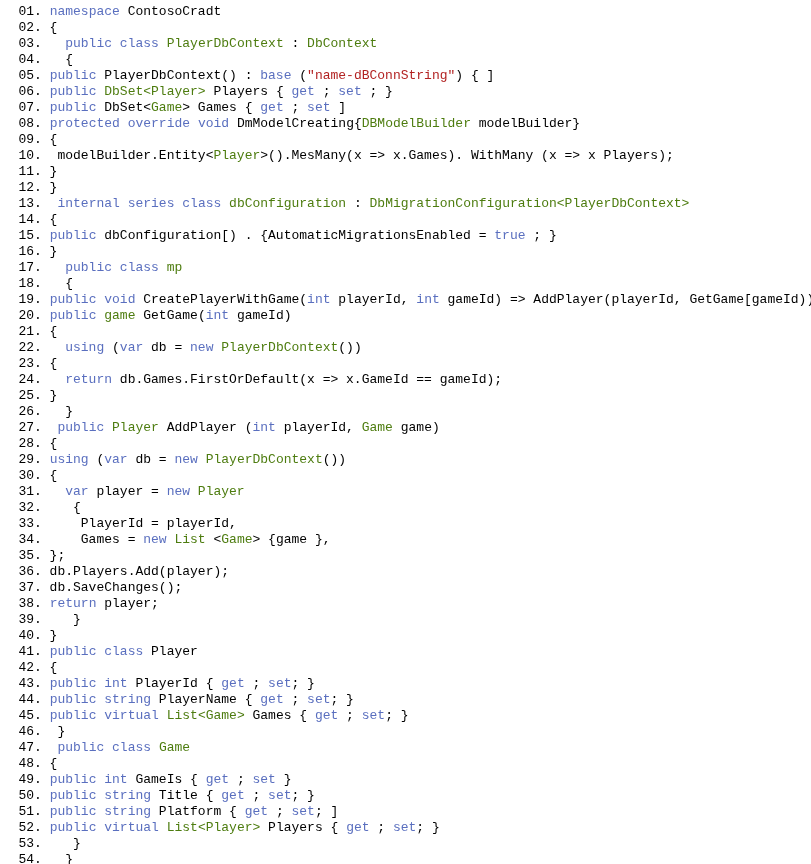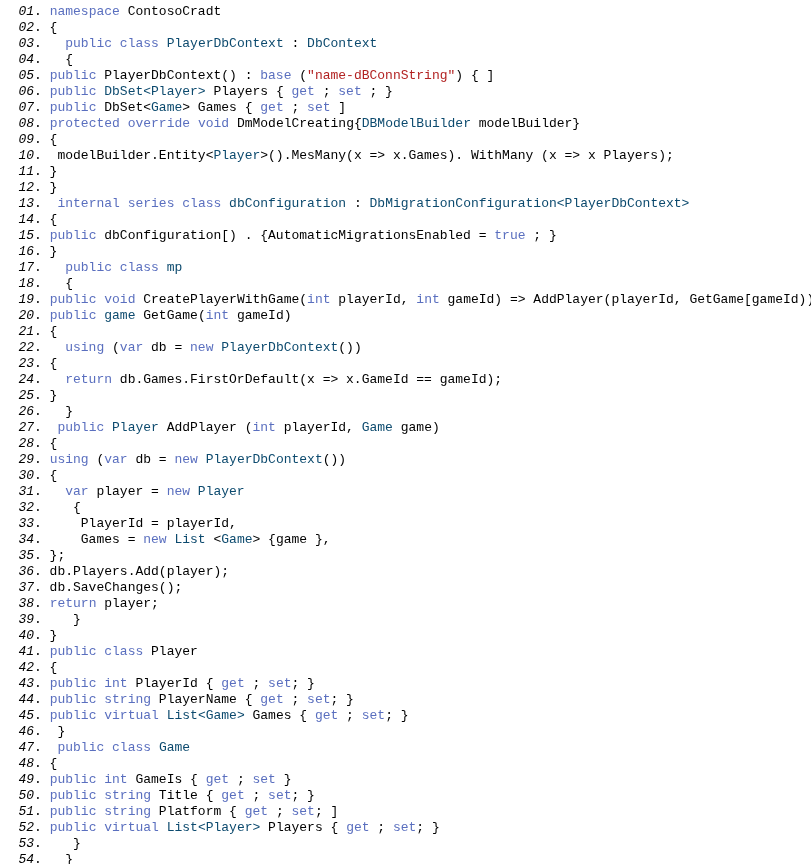--- a/index.html
+++ b/index.html
@@ -1,22 +1,22 @@
 <!DOCTYPE html>
 <html><head>
 <meta charset="utf-8">
 <style>
   html,body{margin:0;padding:0;background:#fff;}
   body{font-family:"Consolas","Menlo","Courier New",monospace;font-size:13px;line-height:16px;color:#000;padding:4px 0 8px 6px;}
   .code-area{white-space:pre;}
   .line{display:block;}
-  .ln{display:inline-block;width:28px;text-align:right;color:#000;font-style:italic;}
+  .ln{display:inline-block;width:28px;text-align:right;color:#000;}
   .dot{color:#000;}
   .tok{white-space:pre;}
   .kw{color:#5a6fbf;}       
-  .ty{color:#0c4a6e;}       
+  .ty{color:#4d7c0f;}       
   .st{color:#b22222;}       
   .tx{color:#000;}
 </style>
 </head>
 <body>
 
 <div class="code-area" id="code-root"><span class="line"><span class="ln">01</span><span class="dot">.</span><span class="tok tx"> </span><span class="tok kw">namespace</span><span class="tok tx"> ContosoCradt</span></span><span class="line"><span class="ln">02</span><span class="dot">.</span><span class="tok tx"> {</span></span><span class="line"><span class="ln">03</span><span class="dot">.</span><span class="tok tx">   </span><span class="tok kw">public</span><span class="tok tx"> </span><span class="tok kw">class</span><span class="tok tx"> </span><span class="tok ty">PlayerDbContext</span><span class="tok tx"> : </span><span class="tok ty">DbContext</span></span><span class="line"><span class="ln">04</span><span class="dot">.</span><span class="tok tx">   {</span></span><span class="line"><span class="ln">05</span><span class="dot">.</span><span class="tok tx"> </span><span class="tok kw">public</span><span class="tok tx"> PlayerDbContext() : </span><span class="tok kw">base</span><span class="tok tx"> (</span><span class="tok st">"name-dBConnString"</span><span class="tok tx">) { ]</span></span><span class="line"><span class="ln">06</span><span class="dot">.</span><span class="tok tx"> </span><span class="tok kw">public</span><span class="tok tx"> </span><span class="tok ty">DbSet&lt;Player&gt;</span><span class="tok tx"> Players { </span><span class="tok kw">get</span><span class="tok tx"> ; </span><span class="tok kw">set</span><span class="tok tx"> ; }</span></span><span class="line"><span class="ln">07</span><span class="dot">.</span><span class="tok tx"> </span><span class="tok kw">public</span><span class="tok tx"> DbSet&lt;</span><span class="tok ty">Game</span><span class="tok tx">&gt; Games { </span><span class="tok kw">get</span><span class="tok tx"> ; </span><span class="tok kw">set</span><span class="tok tx"> ]</span></span><span class="line"><span class="ln">08</span><span class="dot">.</span><span class="tok tx"> </span><span class="tok kw">protected</span><span class="tok tx"> </span><span class="tok kw">override</span><span class="tok tx"> </span><span class="tok kw">void</span><span class="tok tx"> DmModelCreating{</span><span class="tok ty">DBModelBuilder</span><span class="tok tx"> modelBuilder}</span></span><span class="line"><span class="ln">09</span><span class="dot">.</span><span class="tok tx"> {</span></span><span class="line"><span class="ln">10</span><span class="dot">.</span><span class="tok tx">  modelBuilder.Entity&lt;</span><span class="tok ty">Player</span><span class="tok tx">&gt;().MesMany(x =&gt; x.Games). WithMany (x =&gt; x Players);</span></span><span class="line"><span class="ln">11</span><span class="dot">.</span><span class="tok tx"> }</span></span><span class="line"><span class="ln">12</span><span class="dot">.</span><span class="tok tx"> }</span></span><span class="line"><span class="ln">13</span><span class="dot">.</span><span class="tok tx">  </span><span class="tok kw">internal</span><span class="tok tx"> </span><span class="tok kw">series</span><span class="tok tx"> </span><span class="tok kw">class</span><span class="tok tx"> </span><span class="tok ty">dbConfiguration</span><span class="tok tx"> : </span><span class="tok ty">DbMigrationConfiguration&lt;PlayerDbContext&gt;</span></span><span class="line"><span class="ln">14</span><span class="dot">.</span><span class="tok tx"> {</span></span><span class="line"><span class="ln">15</span><span class="dot">.</span><span class="tok tx"> </span><span class="tok kw">public</span><span class="tok tx"> dbConfiguration[) . {AutomaticMigrationsEnabled = </span><span class="tok kw">true</span><span class="tok tx"> ; }</span></span><span class="line"><span class="ln">16</span><span class="dot">.</span><span class="tok tx"> }</span></span><span class="line"><span class="ln">17</span><span class="dot">.</span><span class="tok tx">   </span><span class="tok kw">public</span><span class="tok tx"> </span><span class="tok kw">class</span><span class="tok tx"> </span><span class="tok ty">mp</span></span><span class="line"><span class="ln">18</span><span class="dot">.</span><span class="tok tx">   {</span></span><span class="line"><span class="ln">19</span><span class="dot">.</span><span class="tok tx"> </span><span class="tok kw">public</span><span class="tok tx"> </span><span class="tok kw">void</span><span class="tok tx"> CreatePlayerWithGame(</span><span class="tok kw">int</span><span class="tok tx"> playerId, </span><span class="tok kw">int</span><span class="tok tx"> gameId) =&gt; AddPlayer(playerId, GetGame[gameId));</span></span><span class="line"><span class="ln">20</span><span class="dot">.</span><span class="tok tx"> </span><span class="tok kw">public</span><span class="tok tx"> </span><span class="tok ty">game</span><span class="tok tx"> GetGame(</span><span class="tok kw">int</span><span class="tok tx"> gameId)</span></span><span class="line"><span class="ln">21</span><span class="dot">.</span><span class="tok tx"> {</span></span><span class="line"><span class="ln">22</span><span class="dot">.</span><span class="tok tx">   </span><span class="tok kw">using</span><span class="tok tx"> (</span><span class="tok kw">var</span><span class="tok tx"> db = </span><span class="tok kw">new</span><span class="tok tx"> </span><span class="tok ty">PlayerDbContext</span><span class="tok tx">())</span></span><span class="line"><span class="ln">23</span><span class="dot">.</span><span class="tok tx"> {</span></span><span class="line"><span class="ln">24</span><span class="dot">.</span><span class="tok tx">   </span><span class="tok kw">return</span><span class="tok tx"> db.Games.FirstOrDefault(x =&gt; x.GameId == gameId);</span></span><span class="line"><span class="ln">25</span><span class="dot">.</span><span class="tok tx"> }</span></span><span class="line"><span class="ln">26</span><span class="dot">.</span><span class="tok tx">   }</span></span><span class="line"><span class="ln">27</span><span class="dot">.</span><span class="tok tx">  </span><span class="tok kw">public</span><span class="tok tx"> </span><span class="tok ty">Player</span><span class="tok tx"> AddPlayer (</span><span class="tok kw">int</span><span class="tok tx"> playerId, </span><span class="tok ty">Game</span><span class="tok tx"> game)</span></span><span class="line"><span class="ln">28</span><span class="dot">.</span><span class="tok tx"> {</span></span><span class="line"><span class="ln">29</span><span class="dot">.</span><span class="tok tx"> </span><span class="tok kw">using</span><span class="tok tx"> (</span><span class="tok kw">var</span><span class="tok tx"> db = </span><span class="tok kw">new</span><span class="tok tx"> </span><span class="tok ty">PlayerDbContext</span><span class="tok tx">())</span></span><span class="line"><span class="ln">30</span><span class="dot">.</span><span class="tok tx"> {</span></span><span class="line"><span class="ln">31</span><span class="dot">.</span><span class="tok tx">   </span><span class="tok kw">var</span><span class="tok tx"> player = </span><span class="tok kw">new</span><span class="tok tx"> </span><span class="tok ty">Player</span></span><span class="line"><span class="ln">32</span><span class="dot">.</span><span class="tok tx">    {</span></span><span class="line"><span class="ln">33</span><span class="dot">.</span><span class="tok tx">     PlayerId = playerId,</span></span><span class="line"><span class="ln">34</span><span class="dot">.</span><span class="tok tx">     Games = </span><span class="tok kw">new</span><span class="tok tx"> </span><span class="tok ty">List</span><span class="tok tx"> &lt;</span><span class="tok ty">Game</span><span class="tok tx">&gt; {game },</span></span><span class="line"><span class="ln">35</span><span class="dot">.</span><span class="tok tx"> };</span></span><span class="line"><span class="ln">36</span><span class="dot">.</span><span class="tok tx"> db.Players.Add(player);</span></span><span class="line"><span class="ln">37</span><span class="dot">.</span><span class="tok tx"> db.SaveChanges();</span></span><span class="line"><span class="ln">38</span><span class="dot">.</span><span class="tok tx"> </span><span class="tok kw">return</span><span class="tok tx"> player;</span></span><span class="line"><span class="ln">39</span><span class="dot">.</span><span class="tok tx">    }</span></span><span class="line"><span class="ln">40</span><span class="dot">.</span><span class="tok tx"> }</span></span><span class="line"><span class="ln">41</span><span class="dot">.</span><span class="tok tx"> </span><span class="tok kw">public</span><span class="tok tx"> </span><span class="tok kw">class</span><span class="tok tx"> Player</span></span><span class="line"><span class="ln">42</span><span class="dot">.</span><span class="tok tx"> {</span></span><span class="line"><span class="ln">43</span><span class="dot">.</span><span class="tok tx"> </span><span class="tok kw">public</span><span class="tok tx"> </span><span class="tok kw">int</span><span class="tok tx"> PlayerId { </span><span class="tok kw">get</span><span class="tok tx"> ; </span><span class="tok kw">set</span><span class="tok tx">; }</span></span><span class="line"><span class="ln">44</span><span class="dot">.</span><span class="tok tx"> </span><span class="tok kw">public</span><span class="tok tx"> </span><span class="tok kw">string</span><span class="tok tx"> PlayerName { </span><span class="tok kw">get</span><span class="tok tx"> ; </span><span class="tok kw">set</span><span class="tok tx">; }</span></span><span class="line"><span class="ln">45</span><span class="dot">.</span><span class="tok tx"> </span><span class="tok kw">public</span><span class="tok tx"> </span><span class="tok kw">virtual</span><span class="tok tx"> </span><span class="tok ty">List&lt;Game&gt;</span><span class="tok tx"> Games { </span><span class="tok kw">get</span><span class="tok tx"> ; </span><span class="tok kw">set</span><span class="tok tx">; }</span></span><span class="line"><span class="ln">46</span><span class="dot">.</span><span class="tok tx">  }</span></span><span class="line"><span class="ln">47</span><span class="dot">.</span><span class="tok tx">  </span><span class="tok kw">public</span><span class="tok tx"> </span><span class="tok kw">class</span><span class="tok tx"> </span><span class="tok ty">Game</span></span><span class="line"><span class="ln">48</span><span class="dot">.</span><span class="tok tx"> {</span></span><span class="line"><span class="ln">49</span><span class="dot">.</span><span class="tok tx"> </span><span class="tok kw">public</span><span class="tok tx"> </span><span class="tok kw">int</span><span class="tok tx"> GameIs { </span><span class="tok kw">get</span><span class="tok tx"> ; </span><span class="tok kw">set</span><span class="tok tx"> }</span></span><span class="line"><span class="ln">50</span><span class="dot">.</span><span class="tok tx"> </span><span class="tok kw">public</span><span class="tok tx"> </span><span class="tok kw">string</span><span class="tok tx"> Title { </span><span class="tok kw">get</span><span class="tok tx"> ; </span><span class="tok kw">set</span><span class="tok tx">; }</span></span><span class="line"><span class="ln">51</span><span class="dot">.</span><span class="tok tx"> </span><span class="tok kw">public</span><span class="tok tx"> </span><span class="tok kw">string</span><span class="tok tx"> Platform { </span><span class="tok kw">get</span><span class="tok tx"> ; </span><span class="tok kw">set</span><span class="tok tx">; ]</span></span><span class="line"><span class="ln">52</span><span class="dot">.</span><span class="tok tx"> </span><span class="tok kw">public</span><span class="tok tx"> </span><span class="tok kw">virtual</span><span class="tok tx"> </span><span class="tok ty">List&lt;Player&gt;</span><span class="tok tx"> Players { </span><span class="tok kw">get</span><span class="tok tx"> ; </span><span class="tok kw">set</span><span class="tok tx">; }</span></span><span class="line"><span class="ln">53</span><span class="dot">.</span><span class="tok tx">    }</span></span><span class="line"><span class="ln">54</span><span class="dot">.</span><span class="tok tx">   }</span></span></div>
 
 </body></html>

